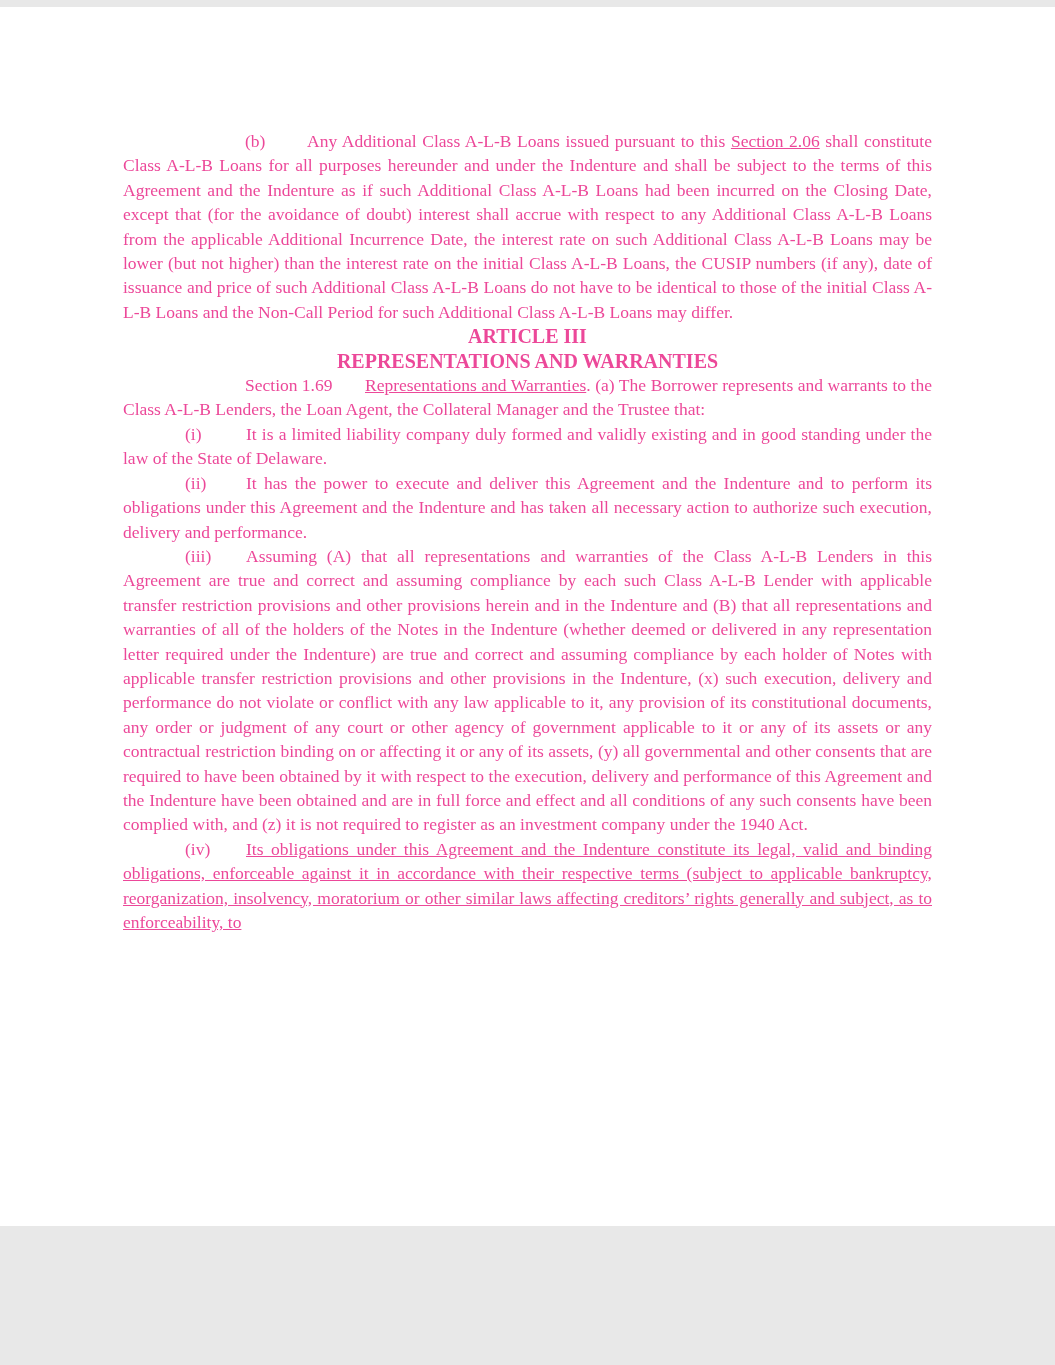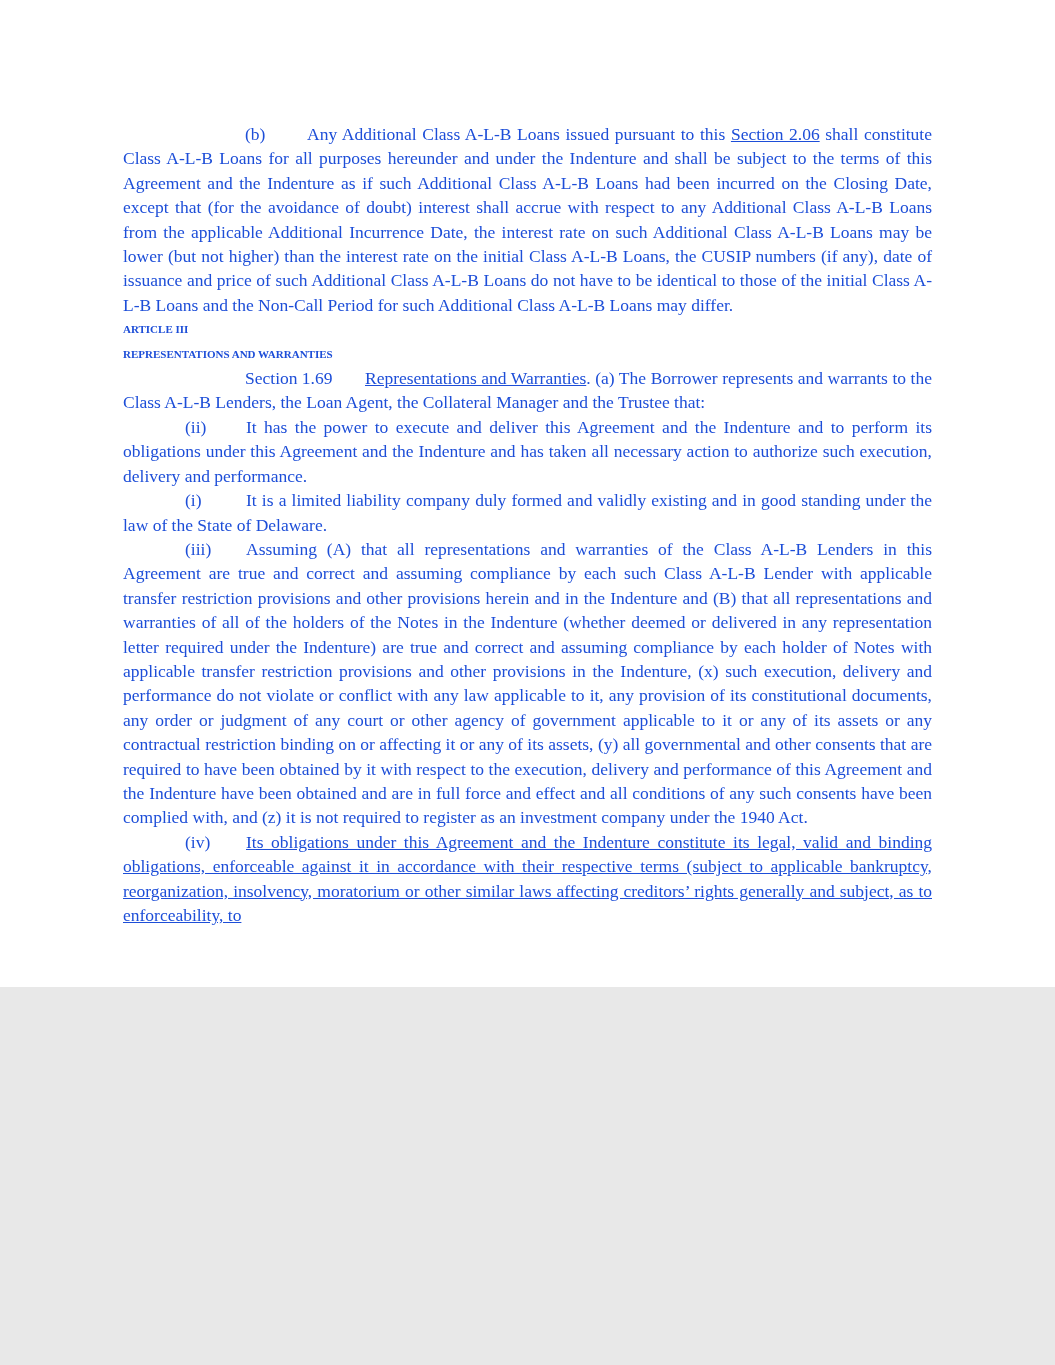--- a/index.html
+++ b/index.html
@@ -1,23 +1,23 @@
 <!DOCTYPE html>
 <html><head>
 <meta charset="utf-8">
 <style>
   html, body { margin: 0; padding: 0; background: #e8e8e8; }
   .page {
     position: relative;
     width: 1055px;
-    height: 987px;
-    margin: 0 auto;
+    height: 1219px;
+    margin: 7px auto;
     background: #ffffff;
     font-family: "Liberation Serif", "DejaVu Serif", serif;
-    color: #1d4ed8;
+    color: #ec4899;
     overflow: hidden;
   }
   .content {
     position: absolute;
     left: 123px;
     top: 122px;
     width: 809px;
   }
   p.para {
     margin: 0;
@@ -33,23 +33,24 @@
   .tab-label {
     display: inline-block;
     text-indent: 0;
   }
   .lbl-b      { width: 62px; }
   .lbl-clause { width: 61px; }
   .lbl-section{ width: 120px; }
   .u { text-decoration: underline; }
   h2.heading {
     margin: 0;
-    font-size: 11px;
+    font-size: 20px;
     line-height: 24.4px;
     font-weight: bold;
+    text-align: center;
   }
   .mt-article { margin-top: 28px; }
   .mt-repwar  { margin-top: 26px; }
   .mt-s301    { margin-top: 20px; }
   .mt-c1      { margin-top: 20px; }
   .mt-c2      { margin-top: 18px; }
   .mt-c3      { margin-top: 18px; }
   .mt-c4      { margin-top: 12px; text-decoration: underline; }
   .page-number {
     position: absolute;
@@ -75,23 +76,23 @@
   <div class="content">
 
     <p class="para indent"><span class="tab-label lbl-b">(b)</span><span>Any Additional Class A-L-B Loans issued pursuant to this </span><span class="u">Section 2.06</span><span> shall constitute Class A-L-B Loans for all purposes hereunder and under the Indenture and shall be subject to the terms of this Agreement and the Indenture as if such Additional Class A-L-B Loans had been incurred on the Closing Date, except that (for the avoidance of doubt) interest shall accrue with respect to any Additional Class A-L-B Loans from the applicable Additional Incurrence Date, the interest rate on such Additional Class A-L-B Loans may be lower (but not higher) than the interest rate on the initial Class A-L-B Loans, the CUSIP numbers (if any), date of issuance and price of such Additional Class A-L-B Loans do not have to be identical to those of the initial Class A-L-B Loans and the Non-Call Period for such Additional Class A-L-B Loans may differ.</span></p>
 
     <h2 class="heading mt-article">ARTICLE III</h2>
 
     <h2 class="heading mt-repwar">REPRESENTATIONS AND WARRANTIES</h2>
 
     <p class="para indent mt-s301"><span class="tab-label lbl-section">Section 1.69</span><span class="u">Representations and Warranties</span><span>. (a) The Borrower represents and warrants to the Class A-L-B Lenders, the Loan Agent, the Collateral Manager and the Trustee that:</span></p>
 
+    <p class="para clause mt-c1"><span class="tab-label lbl-clause">(i)</span><span>It is a limited liability company duly formed and validly existing and in good standing under the law of the State of Delaware.</span></p>
+
     <p class="para clause mt-c2"><span class="tab-label lbl-clause">(ii)</span><span>It has the power to execute and deliver this Agreement and the Indenture and to perform its obligations under this Agreement and the Indenture and has taken all necessary action to authorize such execution, delivery and performance.</span></p>
-
-    <p class="para clause mt-c1"><span class="tab-label lbl-clause">(i)</span><span>It is a limited liability company duly formed and validly existing and in good standing under the law of the State of Delaware.</span></p>
 
     <p class="para clause mt-c3"><span class="tab-label lbl-clause">(iii)</span><span>Assuming (A) that all representations and warranties of the Class A-L-B Lenders in this Agreement are true and correct and assuming compliance by each such Class A-L-B Lender with applicable transfer restriction provisions and other provisions herein and in the Indenture and (B) that all representations and warranties of all of the holders of the Notes in the Indenture (whether deemed or delivered in any representation letter required under the Indenture) are true and correct and assuming compliance by each holder of Notes with applicable transfer restriction provisions and other provisions in the Indenture, (x) such execution, delivery and performance do not violate or conflict with any law applicable to it, any provision of its constitutional documents, any order or judgment of any court or other agency of government applicable to it or any of its assets or any contractual restriction binding on or affecting it or any of its assets, (y) all governmental and other consents that are required to have been obtained by it with respect to the execution, delivery and performance of this Agreement and the Indenture have been obtained and are in full force and effect and all conditions of any such consents have been complied with, and (z) it is not required to register as an investment company under the 1940 Act.</span></p>
 
     <p class="para clause mt-c4"><span class="tab-label lbl-clause">(iv)</span><span>Its obligations under this Agreement and the Indenture constitute its legal, valid and binding obligations, enforceable against it in accordance with their respective terms (subject to applicable bankruptcy, reorganization, insolvency, moratorium or other similar laws affecting creditors’ rights generally and subject, as to enforceability, to</span></p>
 
   </div>
 
   <div class="page-number">-7-</div>
   <div class="doc-id">BUSINESS.30667925.7</div>
 </div>

